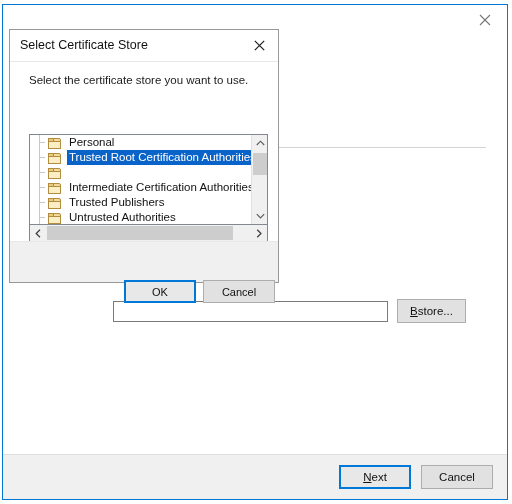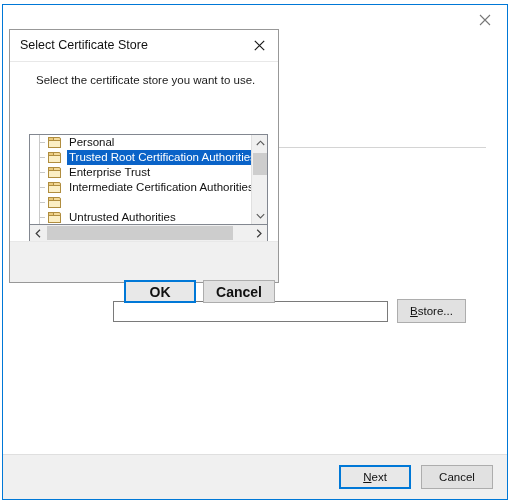--- a/index.html
+++ b/index.html
@@ -186,21 +186,21 @@
     display: flex;
     align-items: center;
     justify-content: center;
     color: #1a1a1a;
     cursor: default;
   }
   .dlg-close svg { display:block; }
 
   .dlg-prompt {
     position: absolute;
-    left: 26px;
+    left: 19px;
     top: 44px;
     font-size: 11.5px;
     color: #1b1b1b;
     white-space: nowrap;
   }
 
   
   .store-list {
     position: absolute;
     left: 19px;
@@ -216,21 +216,21 @@
     position: absolute;
     left: 0; top: 0;
     right: 16px;
     bottom: 0;
     overflow: hidden;
   }
   .list-row {
     position: relative;
     height: 15px;
     display: flex;
-    align-items: center;
+    align-items: flex-end;
     padding-left: 18px;
     box-sizing: border-box;
     white-space: nowrap;
     cursor: default;
   }
   .tree-line {
     position: absolute;
     left: 9px;
     top: 0;
     width: 1px;
@@ -388,24 +388,23 @@
     position: absolute;
     top: 250px;
     width: 72px;
     height: 23px;
     background: #e1e1e1;
     border: 1px solid #adadad;
     box-sizing: border-box;
     display: flex;
     align-items: center;
     justify-content: center;
-    font-size: 14px;
+    font-size: 11px;
     color: #111111;
     cursor: default;
-    font-weight: bold;
   }
   .dlg-btn.ok {
     left: 114px;
     background: #e8e8e8;
     border: 1px solid #0078d7;
     outline: 1px solid #0078d7;
     outline-offset: -2px;
   }
   .dlg-btn.cancel { left: 193px; }
 
@@ -498,21 +497,20 @@
         </div>
 
         <div class="list-row">
           <div class="tree-line"></div>
           <div class="tree-dash"></div>
           <div class="folder-icon">
             <div class="back"></div>
               <div class="tab"></div>
               <div class="front"></div>
           </div>
-          <span class="row-label">Enterprise Trust</span>
         </div>
 
         <div class="list-row">
           <div class="tree-line"></div>
           <div class="tree-dash"></div>
           <div class="folder-icon">
             <div class="back"></div>
               <div class="tab"></div>
               <div class="front"></div>
           </div>
@@ -520,20 +518,21 @@
         </div>
 
         <div class="list-row">
           <div class="tree-line"></div>
           <div class="tree-dash"></div>
           <div class="folder-icon">
             <div class="back"></div>
               <div class="tab"></div>
               <div class="front"></div>
           </div>
+          <span class="row-label">Trusted Publishers</span>
         </div>
 
         <div class="list-row">
           <div class="tree-line"></div>
           <div class="tree-dash"></div>
           <div class="folder-icon">
             <div class="back"></div>
               <div class="tab"></div>
               <div class="front"></div>
           </div>

